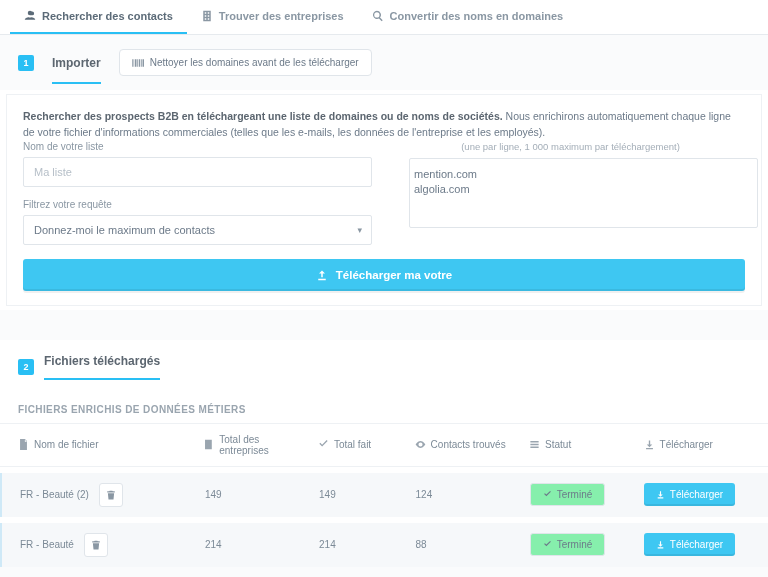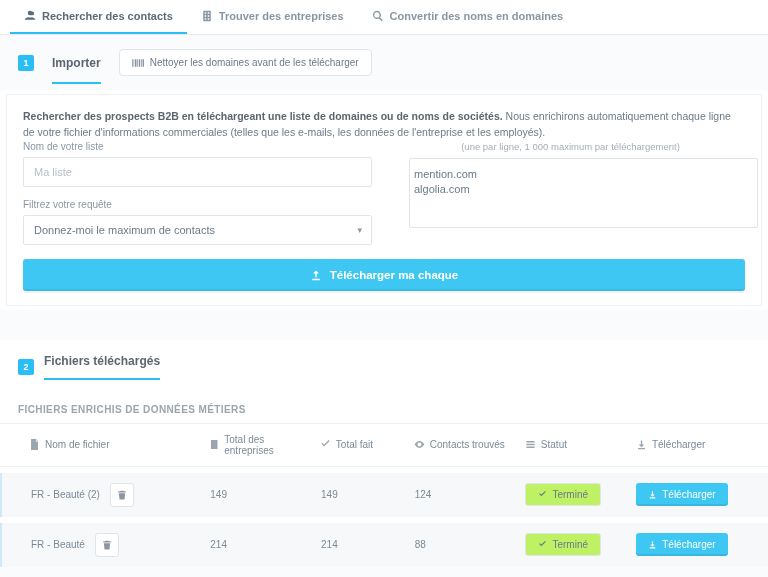--- a/index.html
+++ b/index.html
@@ -38,29 +38,29 @@
 
 .spacer-band { height: 30px; background: #fafbfc; }
 
 
 .section2-head { display:flex; align-items:center; gap:10px; padding: 14px 18px 6px; }
 .section2-head .lbl { font-weight:700; font-size:12px; color:#5c6670; border-bottom:2px solid #29bff4; padding-bottom:10px;}
 .caption { font-size: 10px; letter-spacing: .4px; font-weight:700; color: #9aa5af; padding: 18px 18px 8px; }
 
 
 .table { width: 100%; }
-.thead, .trow { display: grid; grid-template-columns: 2fr 1.2fr 1fr 1.2fr 1.2fr 1.2fr; align-items: center; padding: 10px 29px; gap: 8px;}
+.thead, .trow { display: grid; grid-template-columns: 2fr 1.2fr 1fr 1.2fr 1.2fr 1.2fr; align-items: center; padding: 10px 18px; gap: 8px;}
 .thead { border-top:1px solid #eef1f4; border-bottom:1px solid #eef1f4; color:#7c8a97; font-size:10px; }
 .thead .th { display:flex; align-items:center; gap:5px; }
 .thead svg { width:11px; height:11px; fill:#9aa5af; }
 .trow { background:#f6f8fa; border-left: 2px solid #cfe9f7; margin:6px 0; font-size:10px; color:#7c8a97;}
 .trow .fname { display:flex; align-items:center; gap:10px; }
 .trash-btn { border:1px solid #e0e5ea; background:#fff; border-radius:3px; width:24px; height:24px; display:flex; align-items:center; justify-content:center; cursor:pointer; }
 .trash-btn svg { width:10px; height:10px; fill:#8a97a3; }
-.status-btn { border:1px solid #e0e5ea; background:#bef264; border-radius:3px; padding:5px 12px; font-size:10px; color:#6c7a89; display:inline-flex; align-items:center; gap:5px; cursor:default;}
+.status-btn { border:1px solid #e0e5ea; background:#86efac; border-radius:3px; padding:5px 12px; font-size:10px; color:#6c7a89; display:inline-flex; align-items:center; gap:5px; cursor:default;}
 .status-btn svg { width:9px; height:9px; fill:#6c7a89; }
 .dl-btn { background:#3ec7f2; color:#fff; border:none; border-radius:3px; padding:6px 12px; font-size:10px; display:inline-flex; align-items:center; gap:5px; cursor:pointer; box-shadow: inset 0 -2px 0 rgba(0,0,0,0.08);}
 .dl-btn svg { width:9px; height:9px; fill:#fff; }
 .num { text-align:left; }
 </style>
 </head>
 <body>
 
 <div class="container">
 
@@ -113,21 +113,21 @@
       <div class="col">
         <div class="hint">(une par ligne, 1 000 maximum par téléchargement)</div>
         <textarea class="textarea" style="">mention.com
 algolia.com</textarea>
       </div>
     </div>
     <button class="big-btn">
       <svg viewBox="0 0 16 16">
           <path d="M8 2l4 4H9v5H7V6H4l4-4zM3 13h10v2H3z"></path>
         </svg>
-      <span>Télécharger ma chaque</span>
+      <span>Télécharger ma votre</span>
     </button>
   </div>
 
   <div class="spacer-band"></div>
 
   <div class="section2-head">
     <div class="step-badge">2</div>
     <div class="lbl">Fichiers téléchargés</div>
   </div>
 

